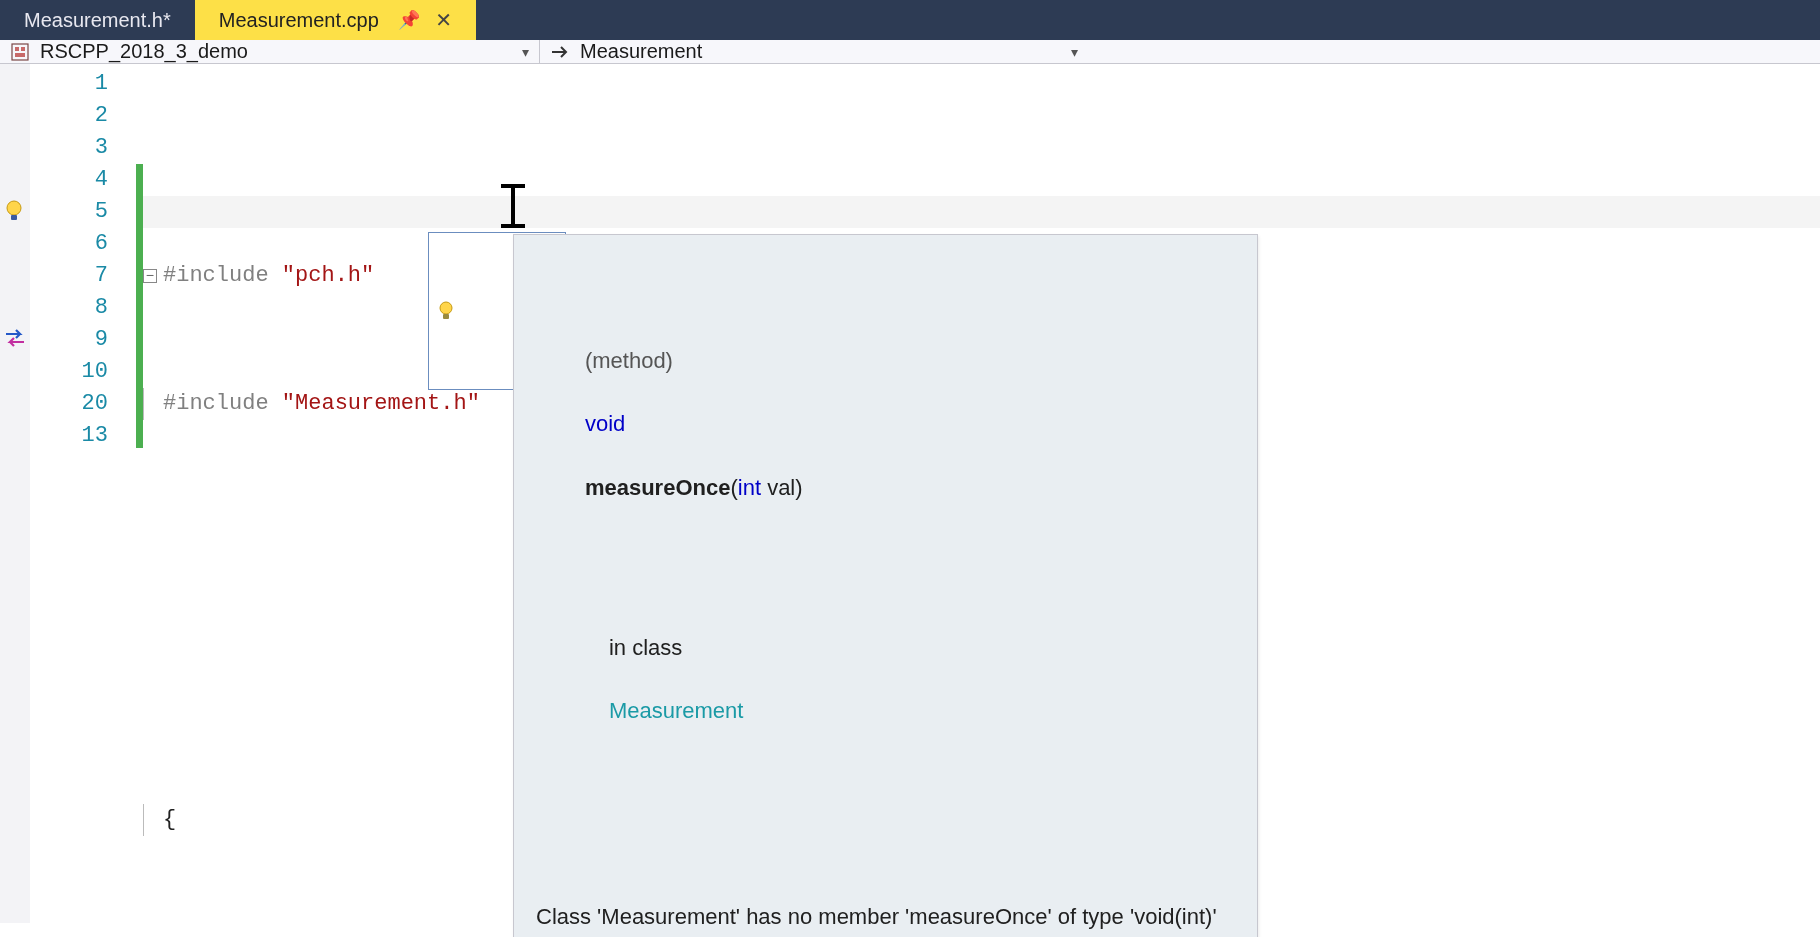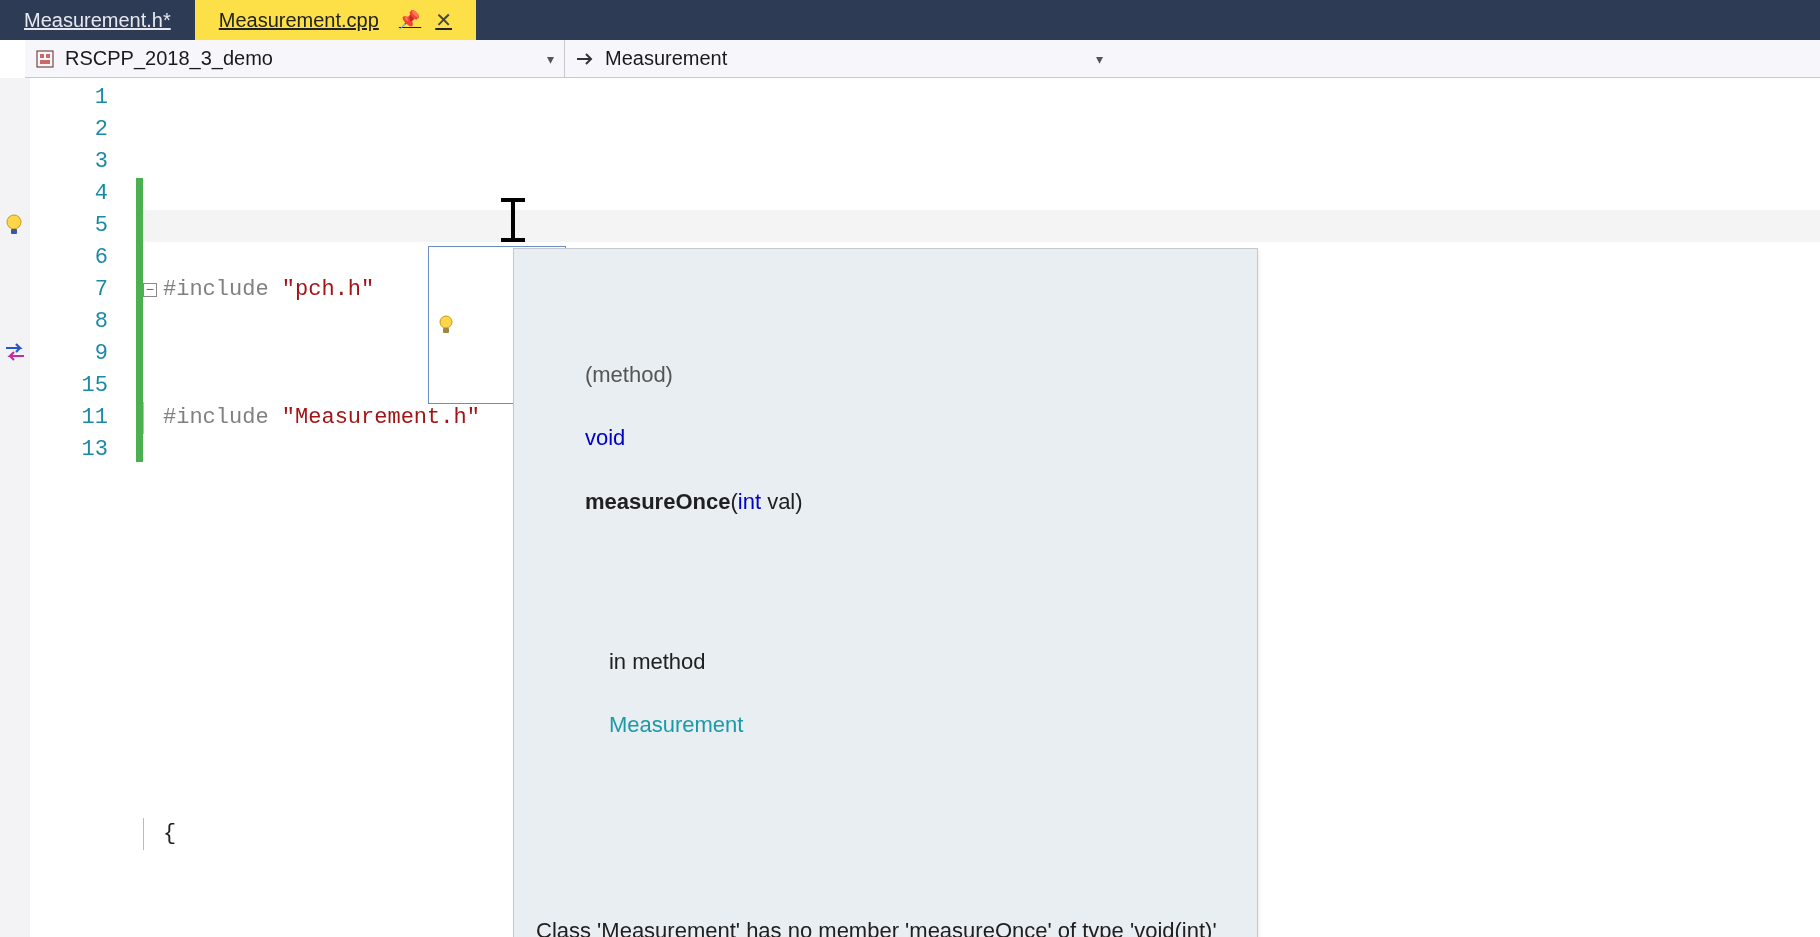--- a/index.html
+++ b/index.html
@@ -20,45 +20,43 @@
     background: #2d3b54;
   }
   .tab {
     display: flex;
     align-items: center;
     padding: 14px 24px;
     font-size: 20px;
     color: #e8e8f0;
     cursor: pointer;
     user-select: none;
-    text-decoration: underline;
   }
   .tab.inactive { background: #2d3b54; }
   .tab.active {
     background: #fde047;
     color: #222;
   }
   .tab .pin {
     margin-left: 20px;
     font-size: 18px;
     color: #444;
   }
   .tab .close {
     margin-left: 14px;
     font-size: 20px;
     color: #444;
   }
 
   
   .navbar {
     display: flex;
-    height: 38px;
+    height: 24px;
     border-bottom: 1px solid #c7c7cf;
     background: #f7f7fb;
-    margin-left: 25px;
   }
   .navcell {
     display: flex;
     align-items: center;
     gap: 10px;
     padding: 0 10px;
     font-size: 20px;
     color: #1a1a1a;
     border-right: 1px solid #c7c7cf;
     cursor: pointer;
@@ -278,22 +276,22 @@
   <div class="linenums">
     <div>1</div>
     <div>2</div>
     <div>3</div>
     <div>4</div>
     <div>5</div>
     <div>6</div>
     <div>7</div>
     <div>8</div>
     <div>9</div>
-    <div>15</div>
-    <div>11</div>
+    <div>10</div>
+    <div>20</div>
     <div>13</div>
   </div>
 
   <div class="changebar">
     <div class="green" style="top:100px; height:284px"></div>
   </div>
 
   <div class="codecol">
 
     <div class="curline-bg" style="top:132px"></div>
@@ -341,21 +339,21 @@
     
     <div class="tooltip" style="left:370px; top:170px; width:745px">
       <div>
         <span class="t-dim">(method)</span>
         <span> </span>
         <span class="t-kw">void</span>
         <span> </span>
         <b>measureOnce</b><span>(</span><span class="t-kw">int</span><span> val)</span>
       </div>
       <div class="row2">
-        <span>in method</span>
+        <span>in class</span>
         <span> </span>
         <span class="t-type">Measurement</span>
       </div>
       <div class="spacer"></div>
       <div>Class 'Measurement' has no member 'measureOnce' of type 'void(int)'</div>
       
       
     </div>
 
   </div>

